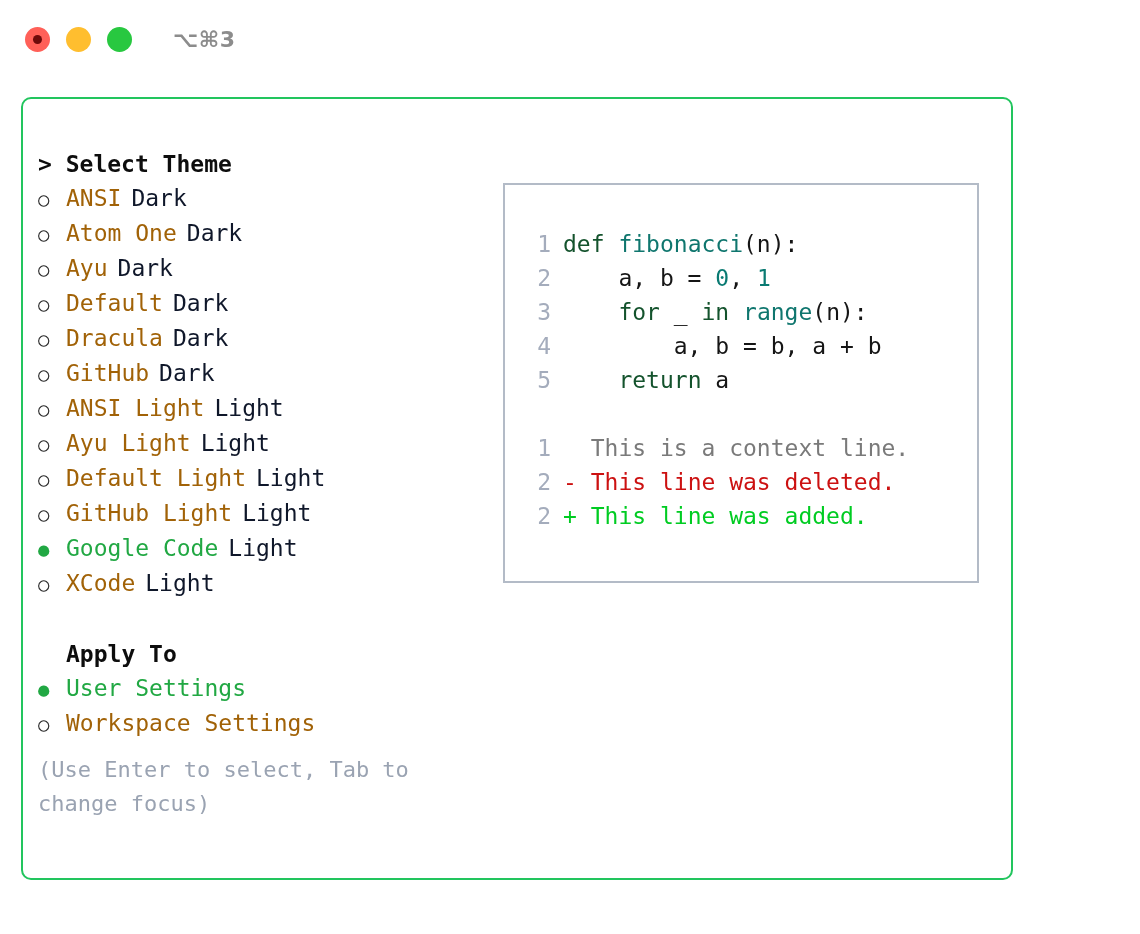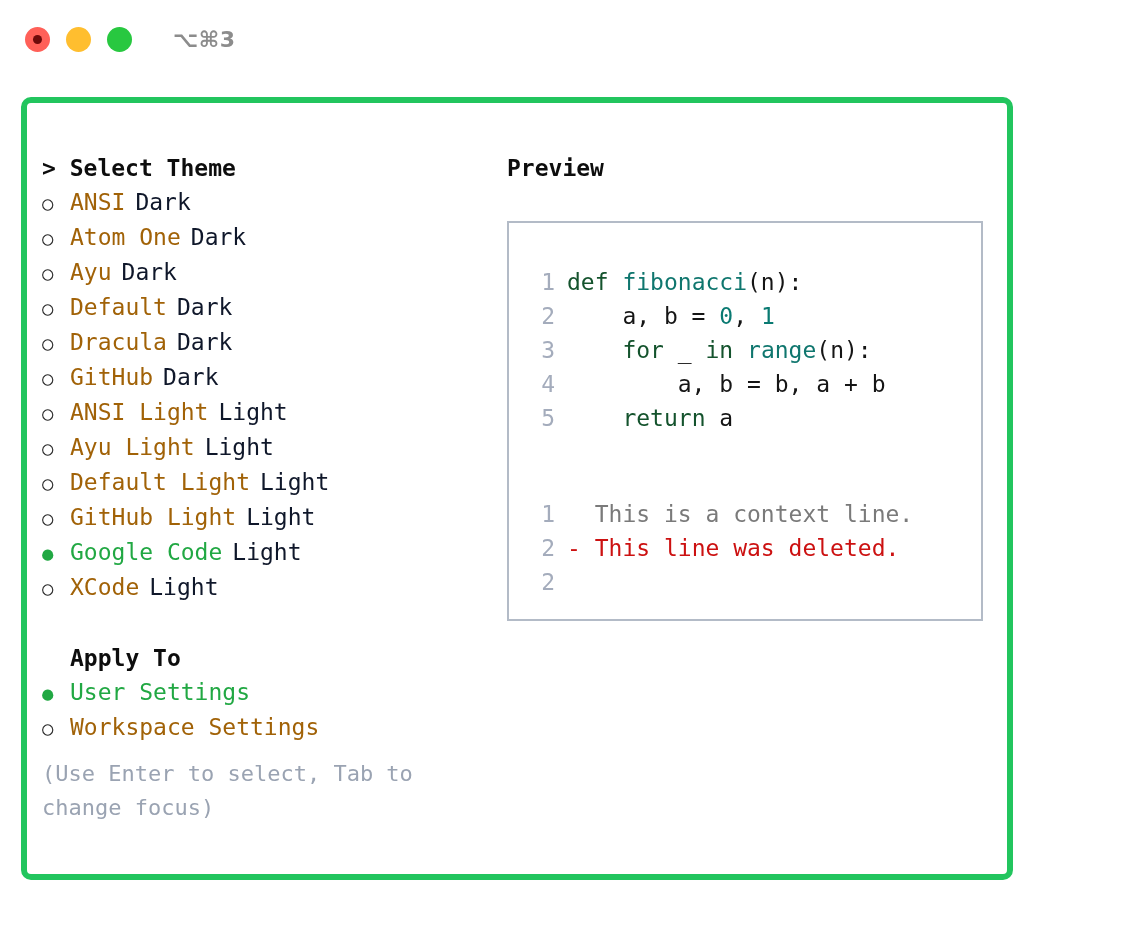--- a/index.html
+++ b/index.html
@@ -69,21 +69,21 @@
   }
 
   
   .panel {
     position: absolute;
     left: 21px;
     top: 97px;
     width: 992px;
     height: 783px;
     box-sizing: border-box;
-    border: 6px solid #22c55e;
+    border: 2px solid #22c55e;
     border-radius: 10px;
     background: #ffffff;
   }
 
   .panel-inner {
     position: absolute;
     left: 0; top: 0;
     width: 100%;
     height: 100%;
   }
@@ -177,21 +177,21 @@
     text-align: right;
     color: #a4acbc;
     padding-right: 12px;
   }
   .ctext { white-space: pre; }
 
   .tok-kw      { color: #14532d; }
   .tok-fn      { color: #0f766e; }
   .tok-num     { color: #0a7a72; }
   .tok-plain   { color: #151515; }
-  .tok-ctx     { color: #7a7a7a; margin-top: 28px; }
+  .tok-ctx     { color: #7a7a7a; }
   .tok-del     { color: #cc1111; text-align: center; }
   .tok-add     { color: #00cc22; }
 
   .blank-line { height: 34px; }
 </style>
 </head>
 <body>
 
 <div class="window">
 
@@ -230,33 +230,32 @@
         <div class="section-head indent">Apply To</div>
         <div id="apply-list">
             <div class="opt-row"><span class="radio sel">●</span><span class="opt-name sel">User Settings</span></div>
             <div class="opt-row"><span class="radio">○</span><span class="opt-name">Workspace Settings</span></div>
           </div>
 
         <div class="hint">(Use Enter to select, Tab to change focus)</div>
       </div>
 
       <div class="right-col">
-        <div class="preview-label">Preview</div>
         <div class="preview-box">
           <div id="code-block">
               <div class="code-line"><span class="lnum">1</span><span class="ctext"><span class="tok-kw">def </span><span class="tok-fn">fibonacci</span><span class="tok-plain">(n):</span></span></div>
               <div class="code-line"><span class="lnum">2</span><span class="ctext"><span class="tok-plain">    a, b = </span><span class="tok-num">0</span><span class="tok-plain">, </span><span class="tok-num">1</span></span></div>
               <div class="code-line"><span class="lnum">3</span><span class="ctext"><span class="tok-plain">    </span><span class="tok-kw">for</span><span class="tok-plain"> _ </span><span class="tok-kw">in</span><span class="tok-plain"> </span><span class="tok-fn">range</span><span class="tok-plain">(n):</span></span></div>
               <div class="code-line"><span class="lnum">4</span><span class="ctext"><span class="tok-plain">        a, b = b, a + b</span></span></div>
               <div class="code-line"><span class="lnum">5</span><span class="ctext"><span class="tok-plain">    </span><span class="tok-kw">return</span><span class="tok-plain"> a</span></span></div>
             </div>
           <div class="blank-line"></div>
           <div id="diff-block">
               <div class="code-line"><span class="lnum">1</span><span class="ctext tok-ctx"><span>  </span><span>This is a context line.</span></span></div>
               <div class="code-line"><span class="lnum">2</span><span class="ctext tok-del"><span>- </span><span>This line was deleted.</span></span></div>
-              <div class="code-line"><span class="lnum">2</span></div>
+              <div class="code-line"><span class="lnum">2</span><span class="ctext tok-add"><span>+ </span><span>This line was added.</span></span></div>
             </div>
         </div>
       </div>
 
     </div>
   </div>
 </div>
 
 </body></html>

